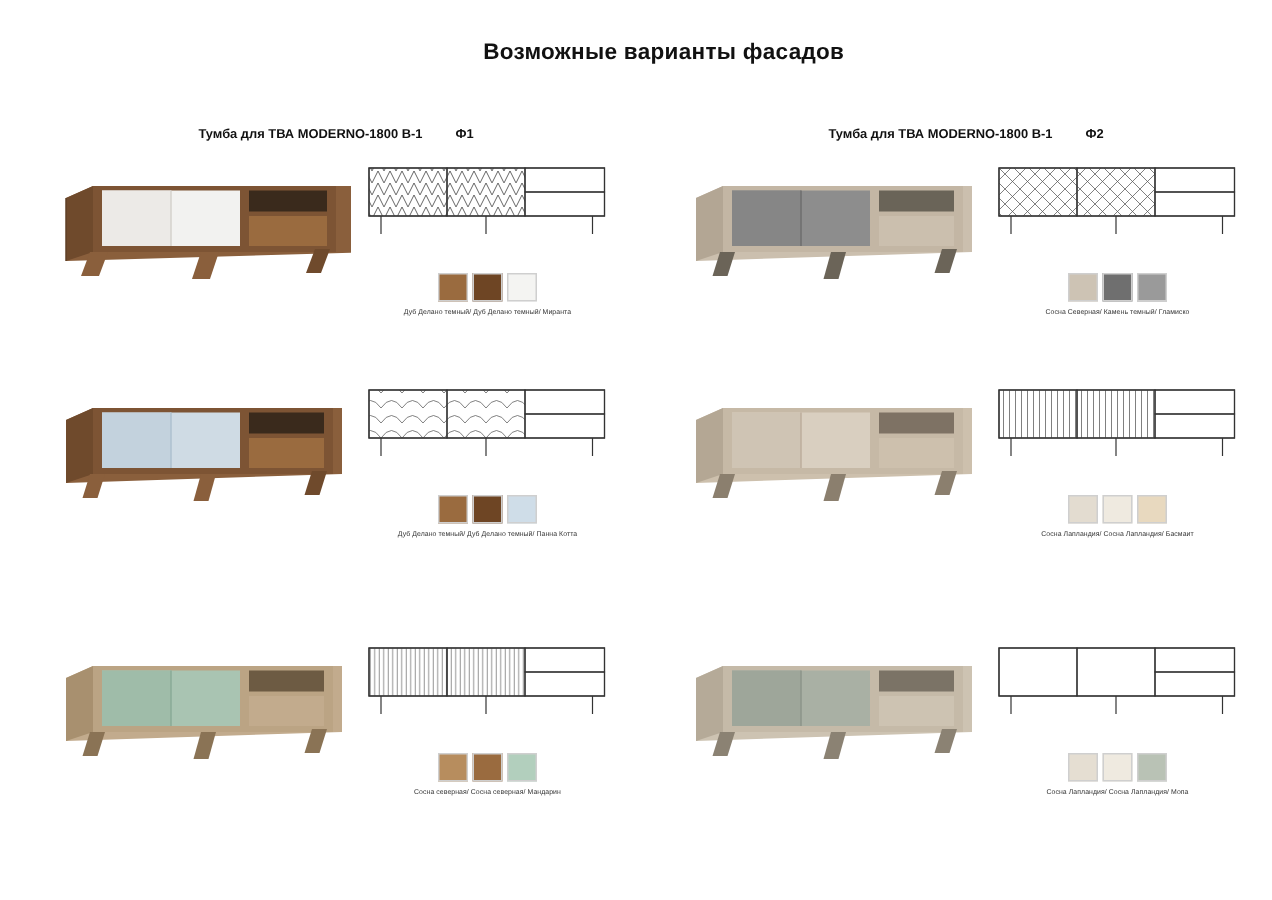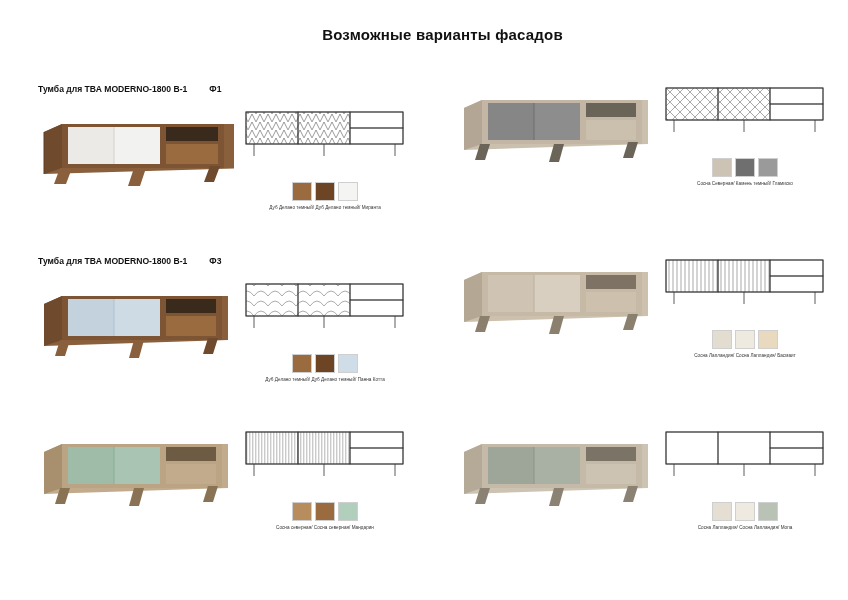--- a/index.html
+++ b/index.html
@@ -46,20 +46,21 @@
   .cell.right {
     padding-left: 34px;
     padding-right: 18px;
   }
   .cell-head {
     font-size: 8.6px;
     font-weight: bold;
     color: #111;
     margin-top: 14px;
     white-space: nowrap;
+    text-align: center;
   }
   .cell-head .code {
     margin-left: 22px;
     font-weight: bold;
   }
   .cell-body {
     position: relative;
     margin-top: 12px;
     display: flex;
     gap: 6px;
@@ -146,20 +147,23 @@
             <div class="swatch" style="background:#9a6b3f"></div>
             <div class="swatch" style="background:#6e4524"></div>
             <div class="swatch" style="background:#f4f4f2"></div>
           </div>
           <div class="swatch-caption">Дуб Делано темный/ Дуб Делано темный/ Миранта</div>
         </div>
       </div>
     </div>
 
     <div class="cell right">
+      <div class="cell-head">
+        <span>Тумба для ТВА MODERNO-1800 В-1</span><span class="code">Ф2</span>
+      </div>
       <div class="cell-body">
         <div class="render-col">
           <svg width="196" height="85" viewBox="0 0 196 85">
             <polygon points="6,26 24,18 190,18 190,62 6,68" fill="#cbbfae"></polygon>
             <polygon points="6,26 24,18 24,62 6,68" fill="#b3a694"></polygon>
             <rect x="24" y="18" width="160" height="44" fill="#c3b6a4"></rect>
             <rect x="30" y="21" width="92" height="37" fill="#8d8d8d"></rect>
             <rect x="30" y="21" width="46" height="37" fill="#868686"></rect>
             <line x1="76" y1="21" x2="76" y2="58" stroke="#6e6e6e" stroke-width="1"></line>
             <rect x="128" y="21" width="50" height="14" fill="#6a6458"></rect>
@@ -189,23 +193,20 @@
             <div class="swatch" style="background:#cdc3b4"></div>
             <div class="swatch" style="background:#6f6f6f"></div>
             <div class="swatch" style="background:#9a9a9a"></div>
           </div>
           <div class="swatch-caption">Сосна Северная/ Камень темный/ Гламиско</div>
         </div>
       </div>
     </div>
 
     <div class="cell">
-      <div class="cell-head">
-        <span>Тумба для ТВА MODERNO-1800 В-1</span><span class="code">Ф3</span>
-      </div>
       <div class="cell-body">
         <div class="render-col">
           <svg width="196" height="85" viewBox="0 0 196 85">
             <polygon points="6,26 24,18 190,18 190,62 6,68" fill="#8a5f3c"></polygon>
             <polygon points="6,26 24,18 24,62 6,68" fill="#6f4a2c"></polygon>
             <rect x="24" y="18" width="160" height="44" fill="#7d5434"></rect>
             <rect x="30" y="21" width="92" height="37" fill="#cfdbe4"></rect>
             <rect x="30" y="21" width="46" height="37" fill="#c3d2dd"></rect>
             <line x1="76" y1="21" x2="76" y2="58" stroke="#aec1cf" stroke-width="1"></line>
             <rect x="128" y="21" width="50" height="14" fill="#3a2a1c"></rect>

